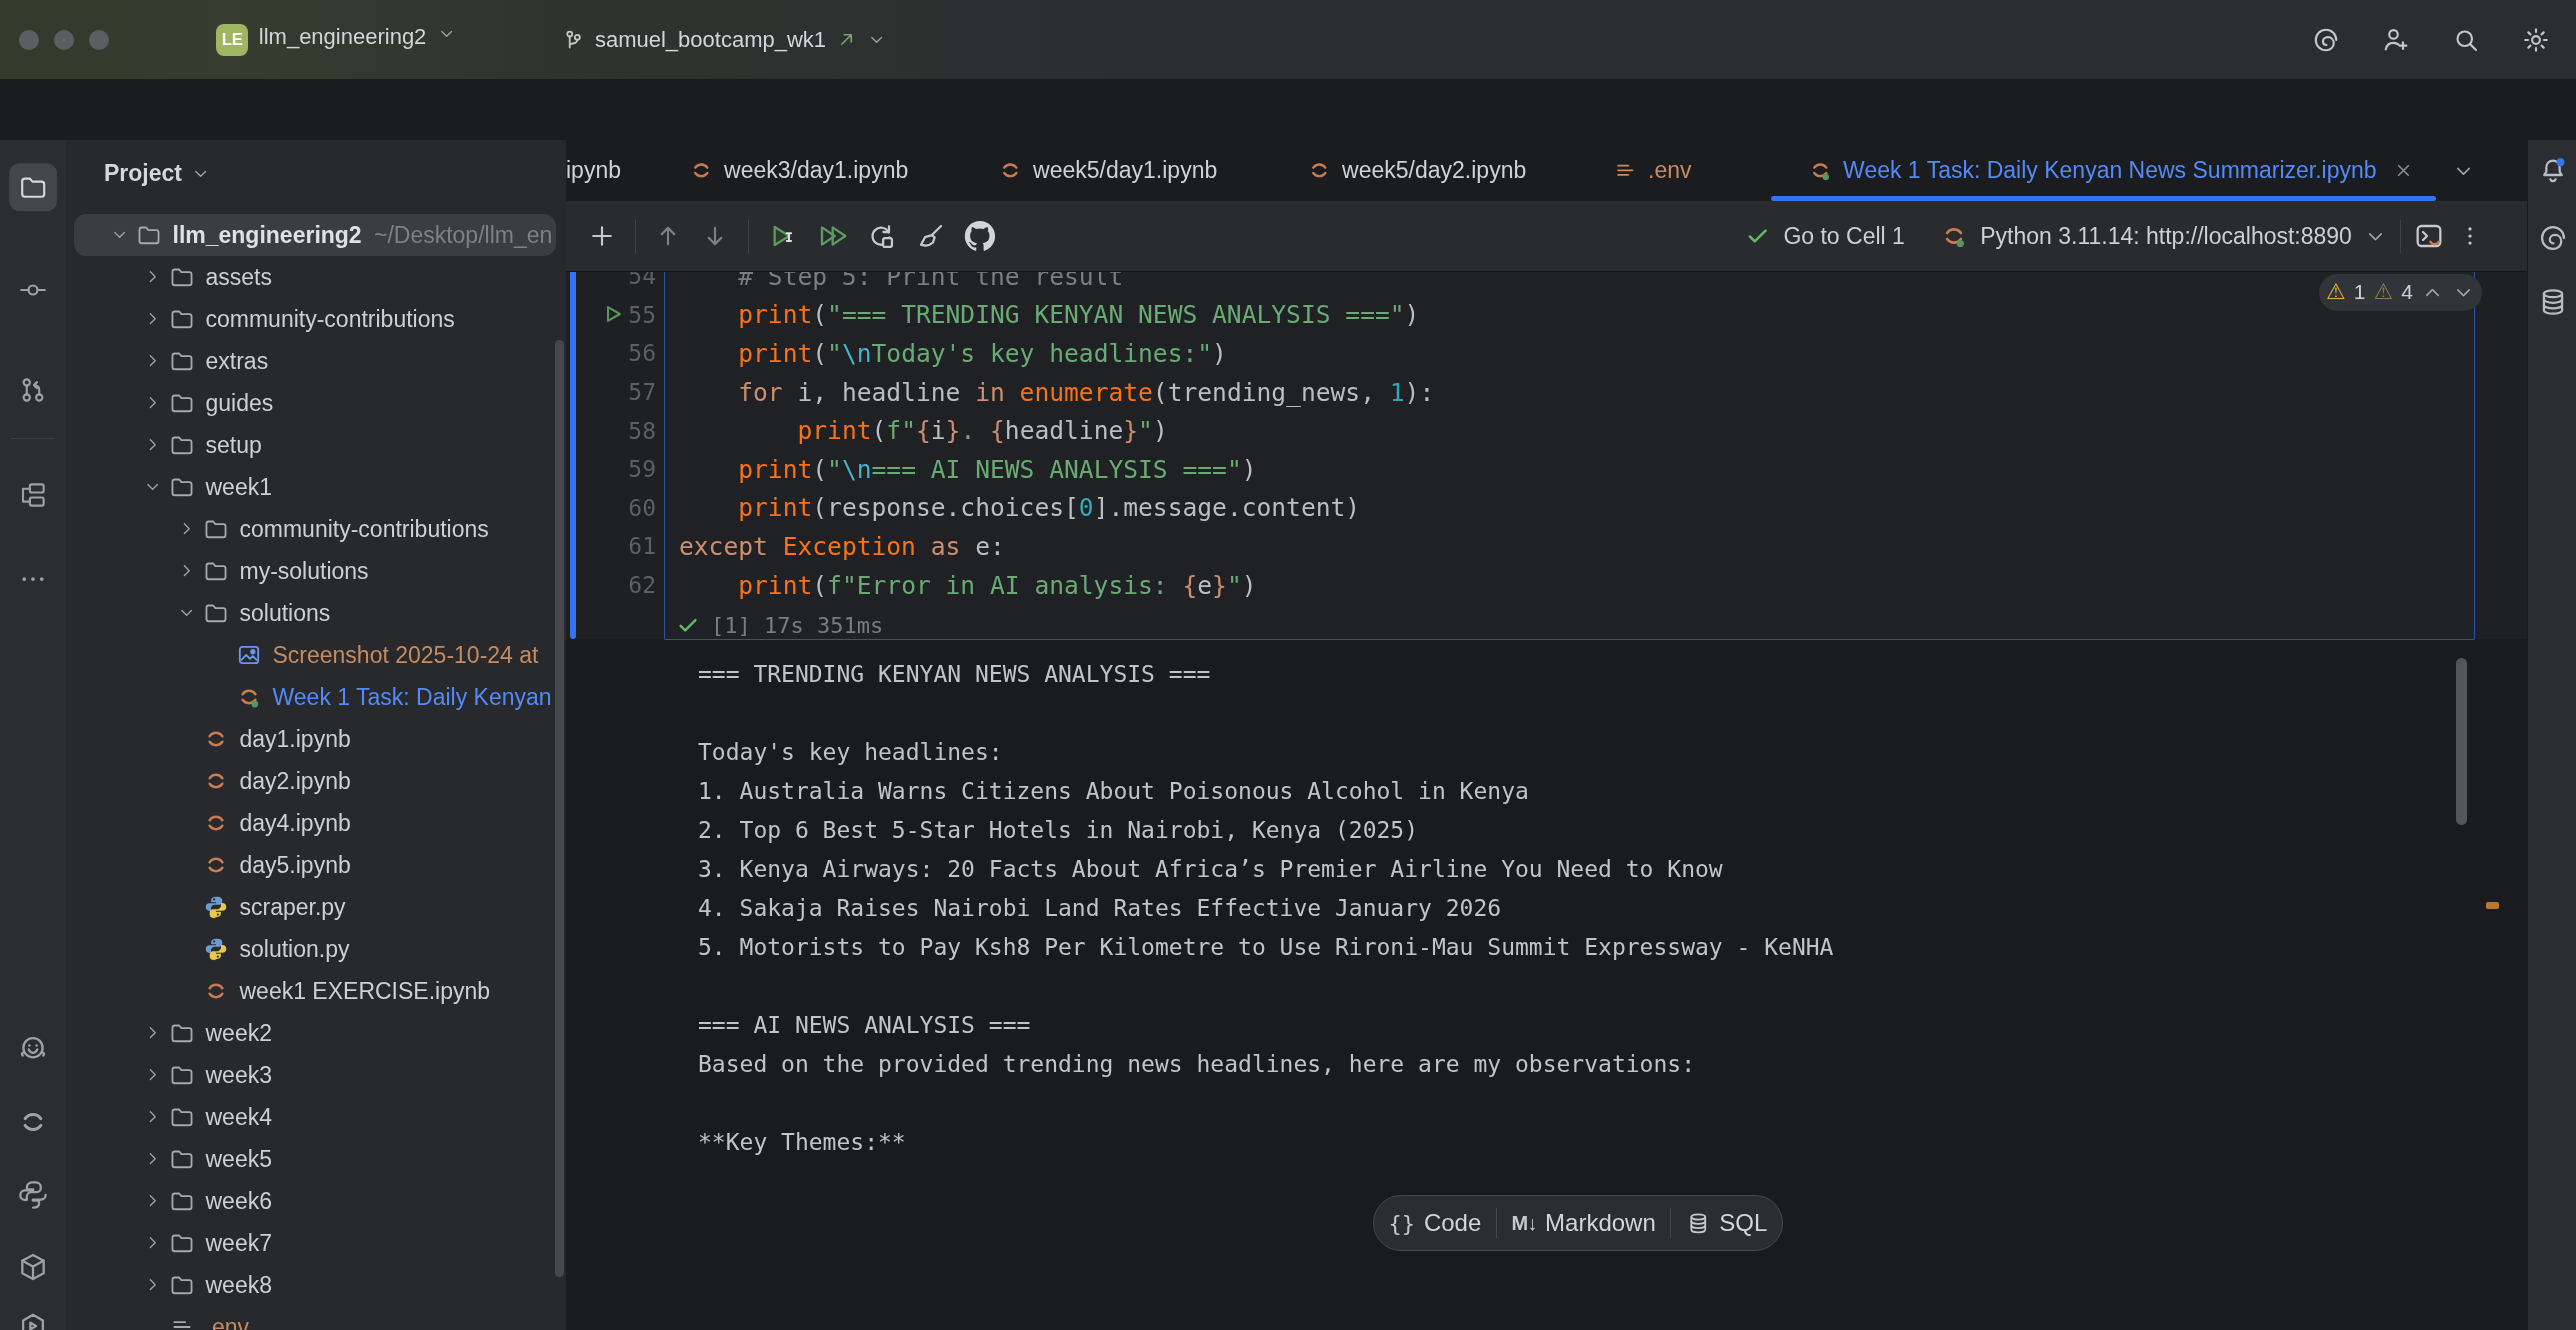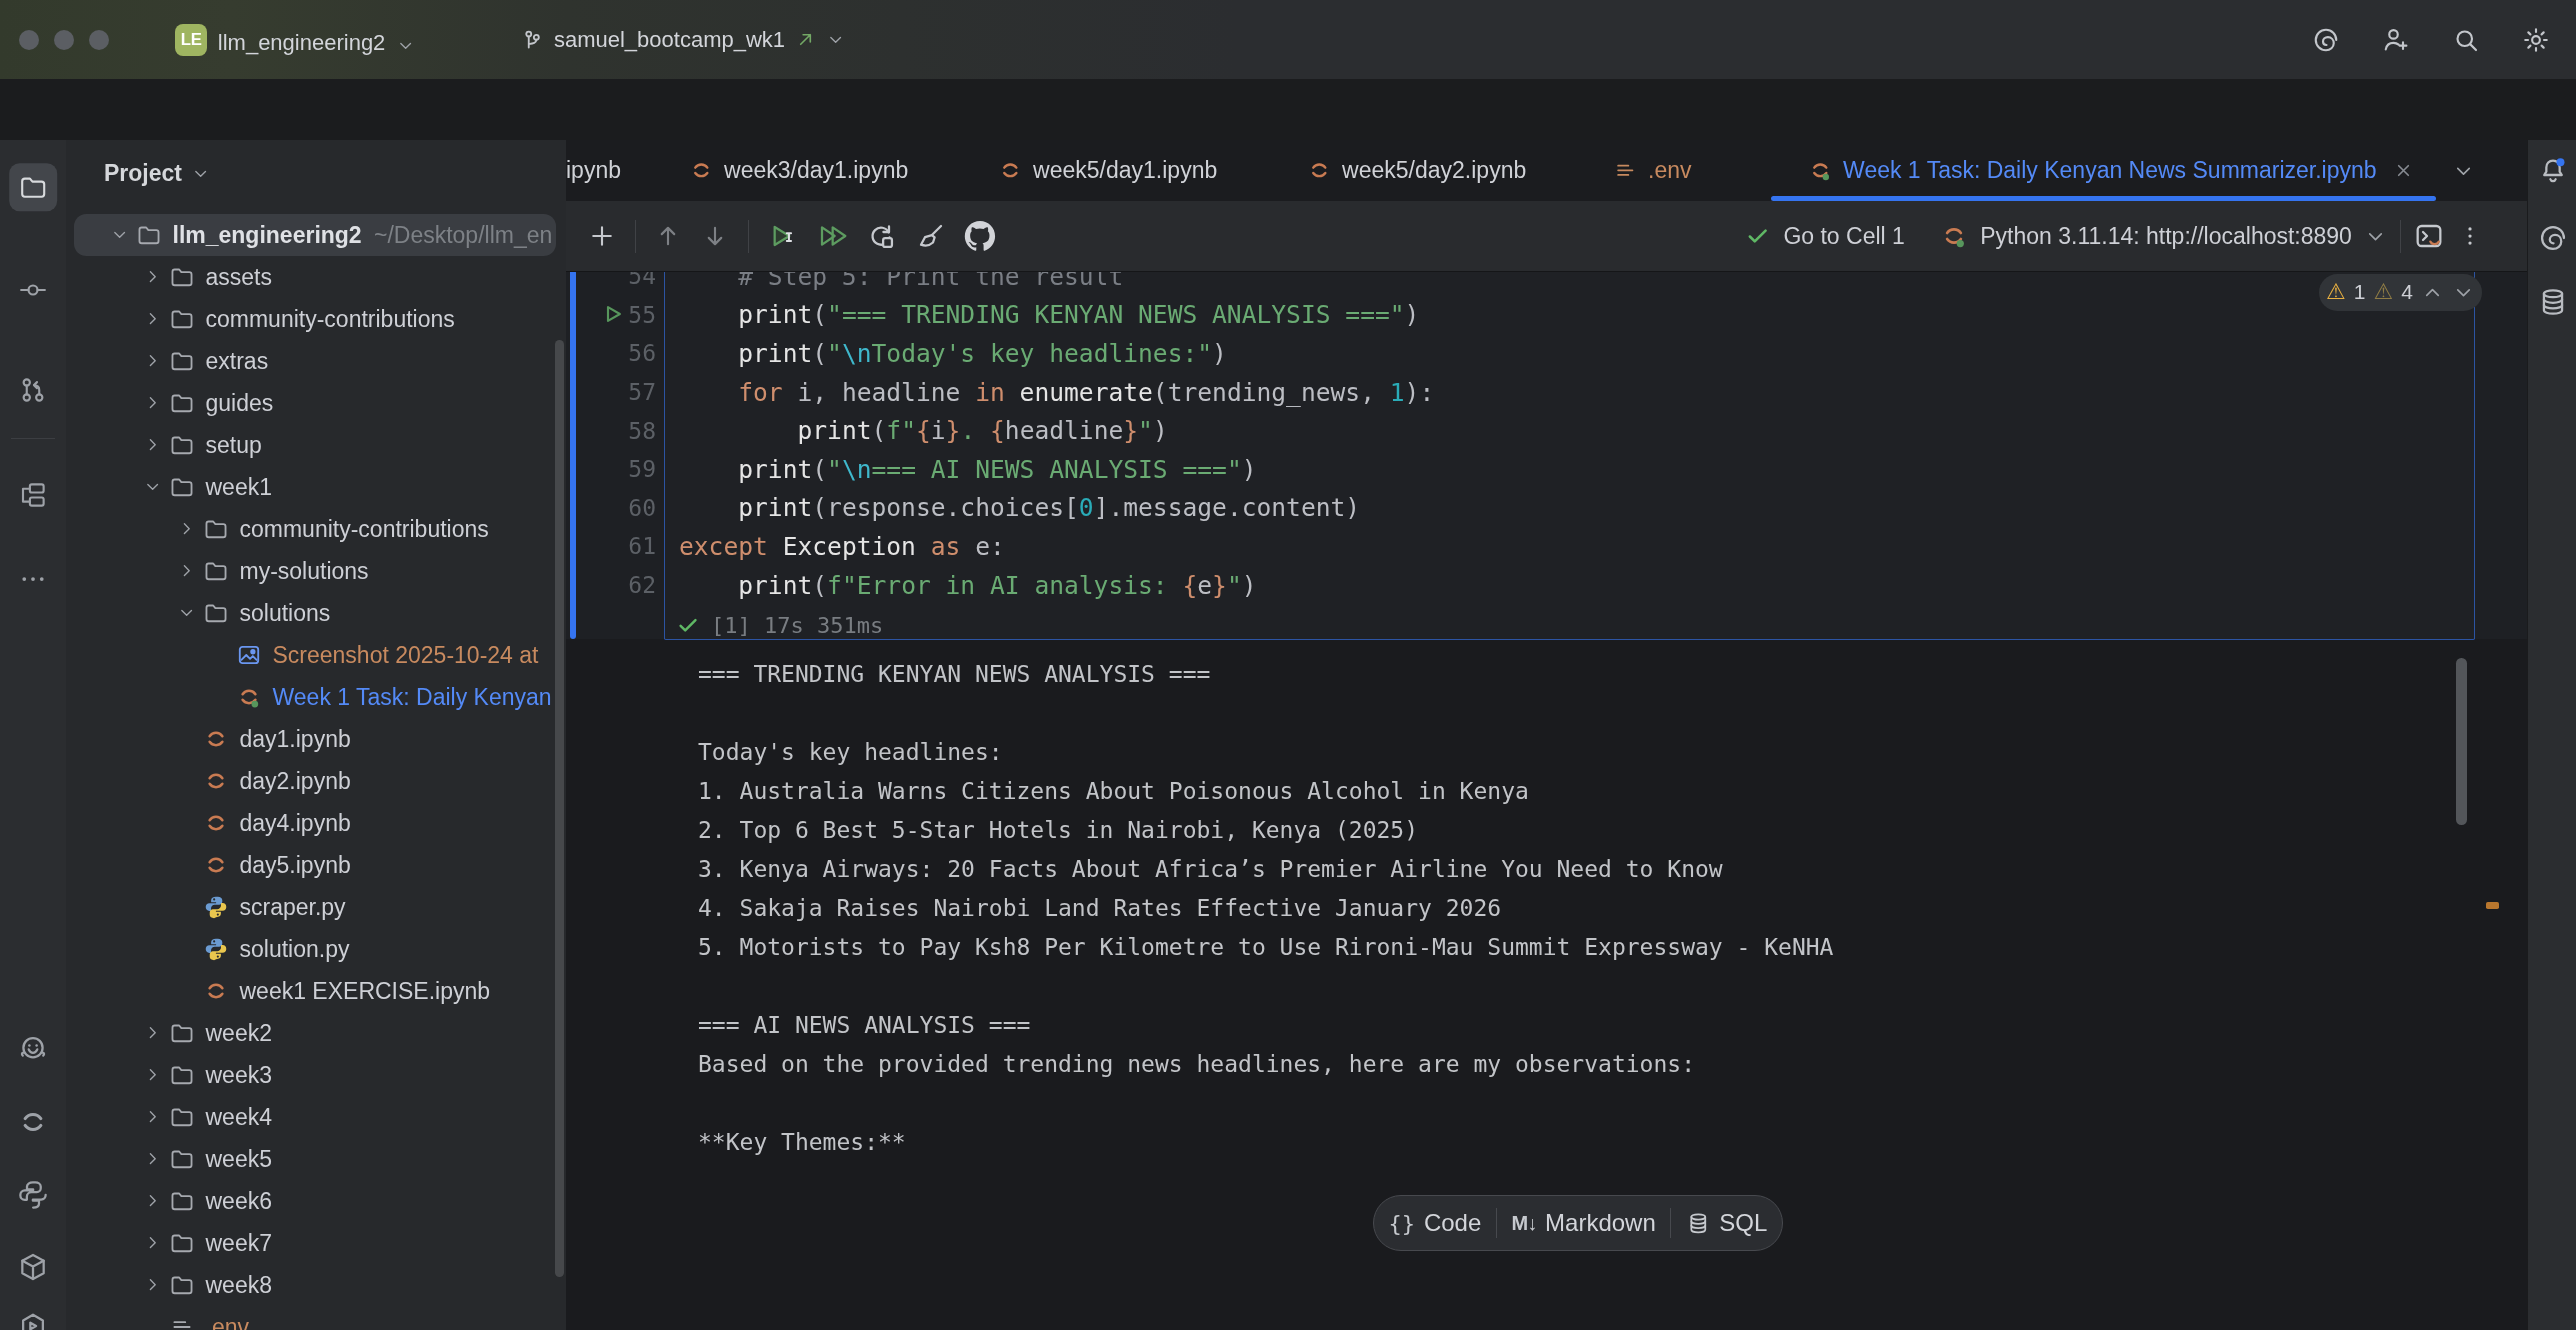--- a/index.html
+++ b/index.html
@@ -8,21 +8,21 @@
   .ic{width:100%;height:100%;fill:none;stroke:currentColor;stroke-width:1.7;stroke-linecap:round;stroke-linejoin:round;display:block}
   .i{display:inline-flex;flex:none}
   .i22{width:19.3px;height:19.3px}.i26{width:23px;height:23px}.i28{width:24.6px;height:24.6px}
   .i30{width:26px;height:26px}.i32{width:28px;height:28px}.i34{width:30px;height:30px}.i36{width:32px;height:32px}
 
   
   .titlebar{position:absolute;left:0;top:0;width:100%;height:79px;display:flex;align-items:center;
     background:linear-gradient(90deg,#333a2c 0%,#363c2f 9%,#2f332e 22%,#2b2d30 48%,#2b2d30 100%)}
   .lights{display:flex;gap:15px;margin-left:19.3px}
   .light{width:20px;height:20px;border-radius:50%;background:#5b5e63}
-  .projwidget{display:flex;align-items:flex-end;gap:10.5px;margin-left:66px;cursor:default}
+  .projwidget{display:flex;align-items:flex-start;gap:10.5px;margin-left:107px;cursor:default}
   .badge{width:32px;height:32px;border-radius:8px;background:#9fb561;color:#fff;font-weight:700;
     font-size:16.7px;display:flex;align-items:center;justify-content:center}
   .tbname{font-size:22px;color:#d3d5da}
   .tbchev{color:#9ea2a8}
   .branchwidget{display:flex;align-items:center;gap:8.8px;margin-left:104px}
   .tbicons{margin-left:auto;display:flex;align-items:center;gap:40px;margin-right:24.6px;color:#c3c6cb}
 
   
   .winrow{position:absolute;left:0;top:79px;width:100%;height:61px;display:flex;gap:1.8px;background:#0c0d0e}
   .wseg{height:100%;display:flex;align-items:center;justify-content:center;font-size:21px;
@@ -72,21 +72,21 @@
   .canvas{position:absolute;left:0;top:132px;width:100%;height:1058px;overflow:hidden}
   .cellband{position:absolute;left:0;top:-1.8px;width:100%;height:369px;background:#1e2024}
   .cellbar{position:absolute;left:3.5px;top:-1.8px;width:6.1px;height:369px;background:#3574f0;border-radius:3.5px}
   .cellframe{position:absolute;left:98px;top:-3.5px;width:1809px;height:369px;background:#1f2125;
     border:1.8px solid rgba(53,116,240,.62);border-radius:1.8px;overflow:hidden}
   .gnum{position:absolute;left:48px;width:42px;height:39px;line-height:39px;text-align:right;
     font-family:"DejaVu Sans Mono",monospace;font-size:23px;color:#5c6066}
   .runmark{position:absolute;left:32px;width:30px;height:30px;color:#57965c}
   .cl{position:absolute;left:14px;height:39px;line-height:39px;white-space:pre;
     font-family:"DejaVu Sans Mono",monospace;font-size:24.6px}
-  .c-tx{color:#bcbec4}.c-cm{color:#7a7e85}.c-fn{color:#e5e5e5}.c-st{color:#6aab73}
+  .c-tx{color:#bcbec4}.c-cm{color:#7a7e85}.c-fn{color:#f97316}.c-st{color:#6aab73}
   .c-es{color:#3fb8cc}.c-kw{color:#cf8e6d}.c-nm{color:#2aacb8}.c-br{color:#cf8e6d}
   .execrow{position:absolute;left:110px;top:338px;height:30px;display:flex;align-items:center;gap:10.5px}
   .exectext{font-family:"DejaVu Sans Mono",monospace;font-size:22px;color:#797d82}
 
   .outblock{position:absolute;left:132px;top:383px}
   .oline{height:39px;line-height:39px;white-space:pre;font-family:"DejaVu Sans Mono",monospace;
     font-size:23px;color:#c2c4c8}
 
   .warnpill{position:absolute;left:1753px;top:1.8px;width:163px;height:37px;background:#313438;border-radius:18.4px;
     display:flex;align-items:center;justify-content:center;gap:8px;font-size:21px;color:#ced0d6}

